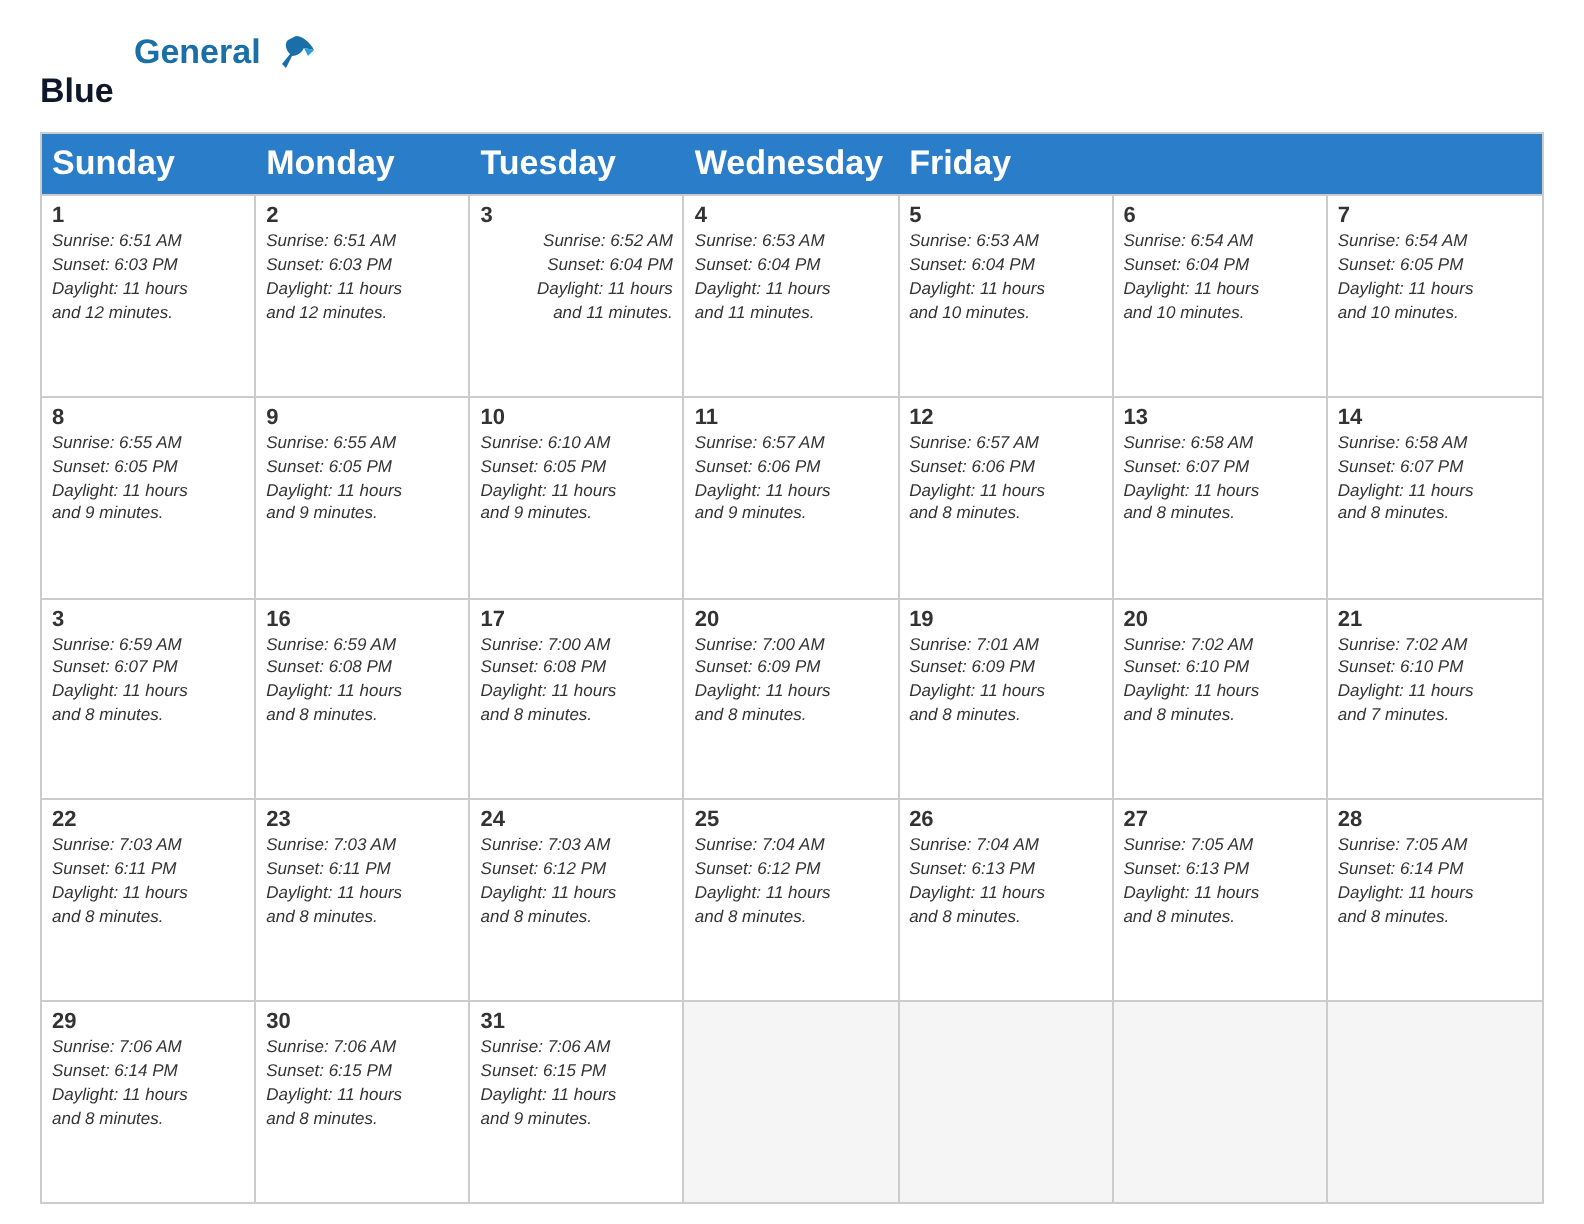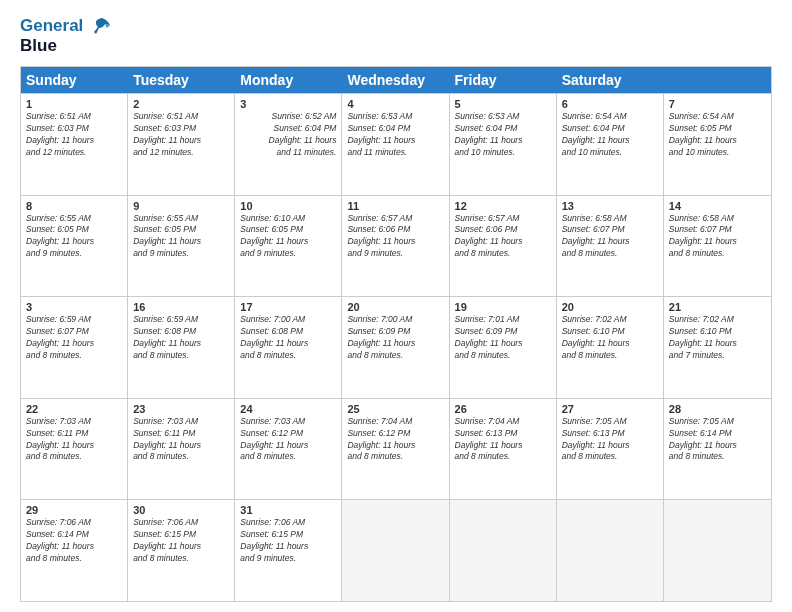--- a/index.html
+++ b/index.html
@@ -46,21 +46,21 @@
       flex-direction: column;
       border: 1px solid #ccc;
     }
     .cal-header {
       display: grid;
       grid-template-columns: repeat(7, 1fr);
       background: #2a7dc9;
     }
     .cal-header-cell {
       color: #fff;
-      font-size: 14px;
+      font-size: 17px;
       font-weight: bold;
       padding: 5px 5px;
       text-align: left;
     }
     .cal-body {
       display: flex;
       flex-direction: column;
       flex: 1;
     }
     .cal-row {
@@ -96,46 +96,45 @@
       font-style: italic;
     }
   </style>
 </head>
 <body>
 
 <div class="page">
   <div class="header">
     <div class="logo">
       <div>
-        <div style="display:flex;align-items:flex-end;">
+        <div style="display:flex;align-items:flex-end;margin-left:47px;">
           <div style="font-size:17px;font-weight:bold;color:#333;line-height:1.2;">
             <span style="color:#1a6fa8;">General</span>
             <svg width="22" height="22" viewBox="0 0 22 22" style="margin-left:2px;vertical-align:middle;" fill="#1a6fa8">
               <path d="M11 2 C14 2 18 5 20 9 L15 8 C14 10 12 12 9 12 L6 18 L4 16 L8 11 C6 9 5 6 7 4 Z" fill="#1a6fa8"></path>
               <path d="M15 8 L20 9 L17 12 Z" fill="#2a9fd6"></path>
             </svg>
           </div>
         </div>
         <div style="font-size:17px;font-weight:bold;color:#0f172a;margin-top:-2px;">Blue</div>
       </div>
     </div>
     <div class="title-block">
       <div class="month-title"></div>
       <div class="location"></div>
     </div>
   </div>
 
   <div class="calendar">
     <div class="cal-header">
     <div class="cal-header-cell">Sunday</div>
+        <div class="cal-header-cell">Monday</div>
         <div class="cal-header-cell">Tuesday</div>
-        <div class="cal-header-cell">Monday</div>
         <div class="cal-header-cell">Wednesday</div>
         <div class="cal-header-cell">Friday</div>
-        <div class="cal-header-cell">Saturday</div>
       </div>
     <div class="cal-body">
     <div class="cal-row">
           <div class="cal-cell">
             <span class="day-num">1</span>
             <div class="info" style="white-space: pre-line;">Sunrise: 6:51 AM
 Sunset: 6:03 PM
 Daylight: 11 hours
 and 12 minutes.</div>
           </div>

